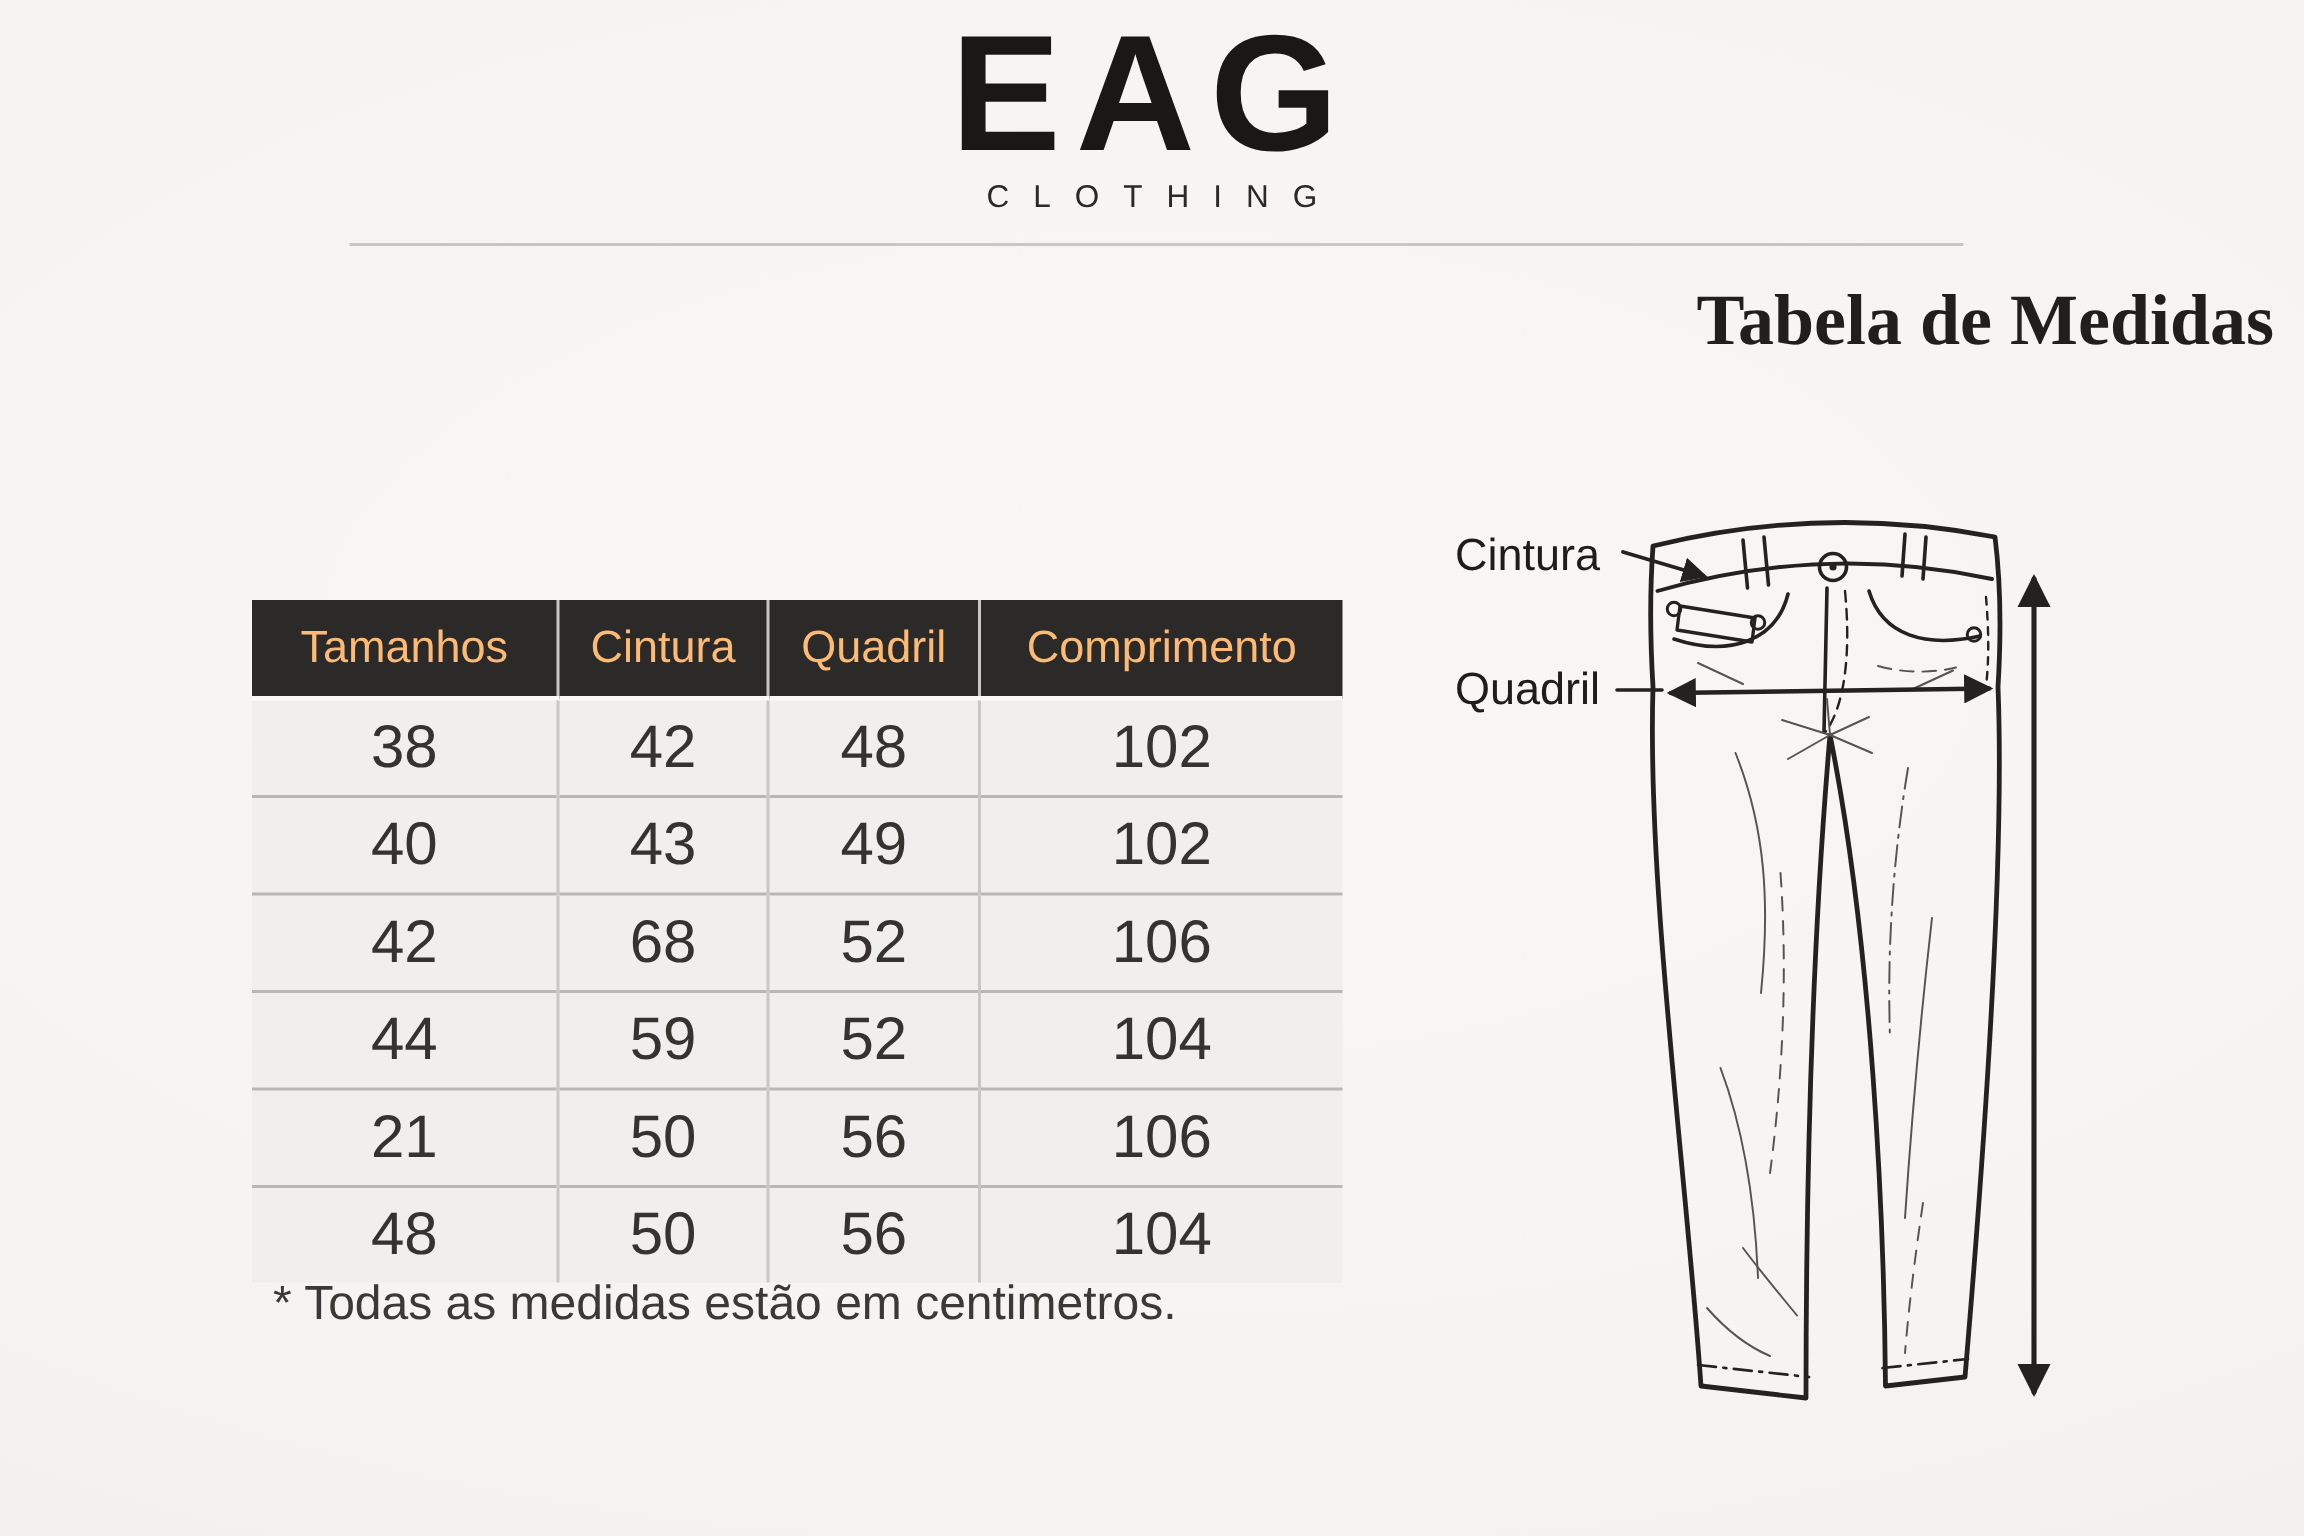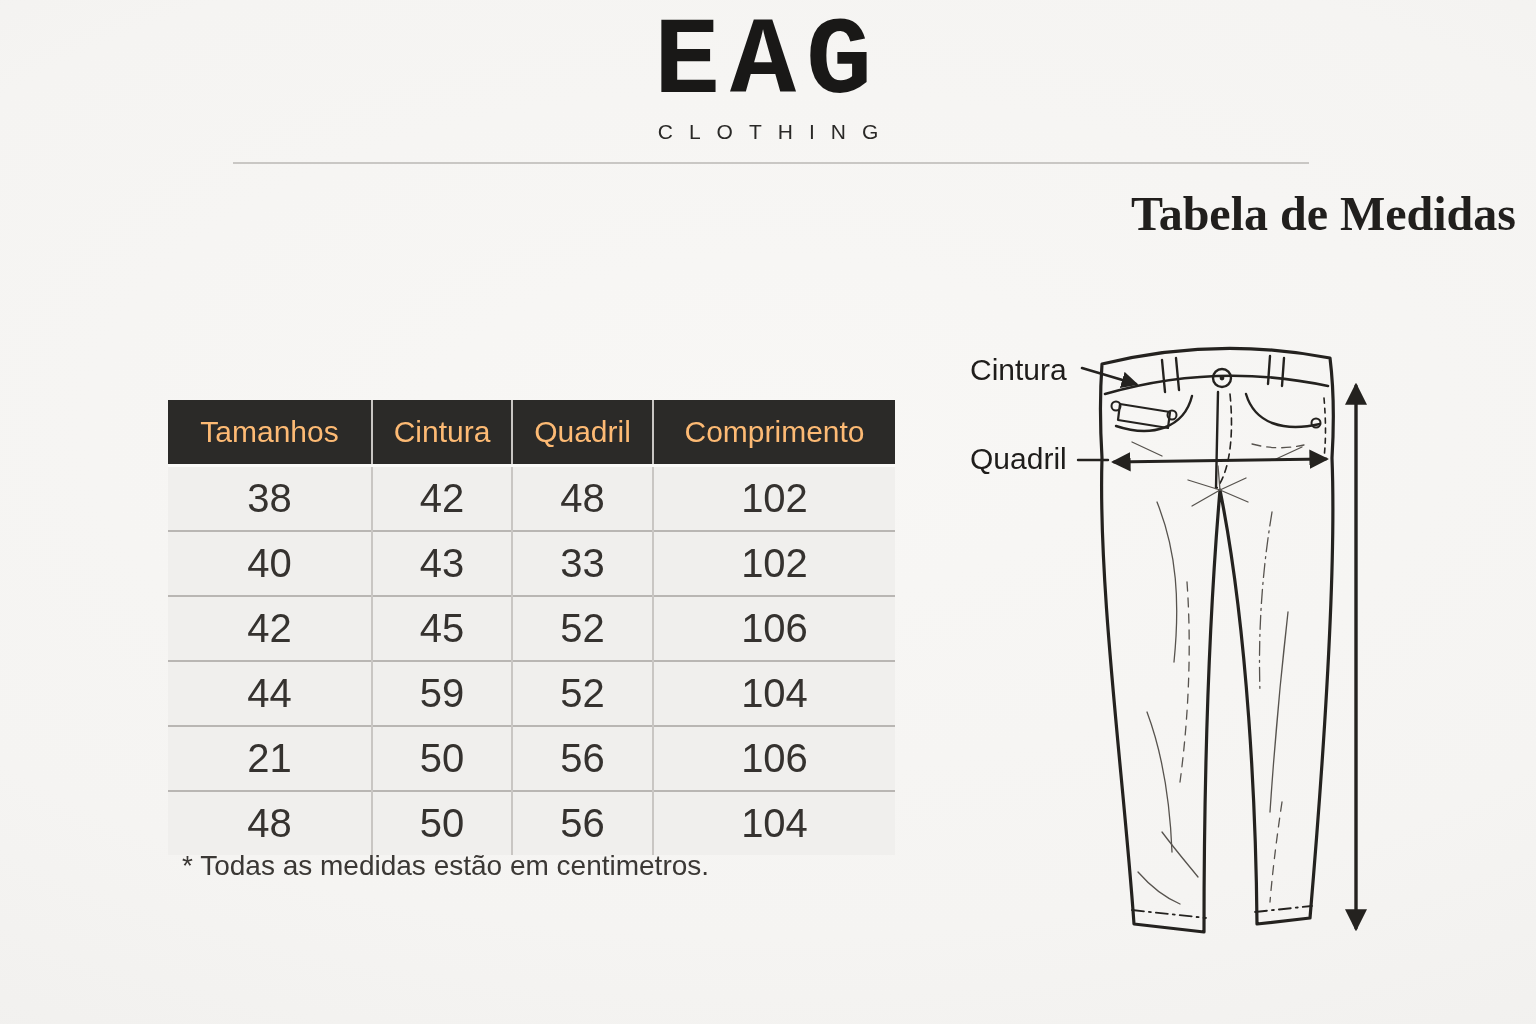--- a/index.html
+++ b/index.html
@@ -4,21 +4,21 @@
 <style>
   html,body{margin:0;padding:0;background:#e9e8e6;}
   .canvas{
     position:relative;width:1536px;height:1024px;overflow:hidden;
     background:radial-gradient(ellipse 120% 90% at 50% 42%, #f8f7f5 0%, #f5f4f2 55%, #eeedeb 100%);
     font-family:"Liberation Sans", sans-serif;color:#34312e;
   }
   
   .brand{position:absolute;top:8px;left:0;width:100%;text-align:center;}
   .brand-name{
-    font-family:Liberation Mono, monospace;font-weight:bold;font-size:110px;line-height:1.0;
+    font-family:Liberation Sans, sans-serif;font-weight:bold;font-size:110px;line-height:1.0;
     letter-spacing:10px;color:#191817;
   }
   .brand-tagline{
     margin-top:2px;font-size:21px;letter-spacing:16px;text-indent:16px;color:#2a2927;font-weight:500;
   }
   .divider{position:absolute;left:233px;top:162px;width:1076px;height:2px;background:#c9c7c4;}
   
   .page-title{
     position:absolute;top:186px;left:0;width:1516px;text-align:right;
     font-family:"Liberation Serif", serif;font-weight:bold;font-size:48px;color:#211f1d;
@@ -37,21 +37,21 @@
     font-size:30px;height:62px;text-align:center;vertical-align:middle;
   }
   .size-table td{
     background:#f0efed;color:#35322f;font-size:40px;height:61px;
     text-align:center;vertical-align:middle;
   }
   .size-table th + th, .size-table td + td{border-left:2px solid #c9c6c3;}
   .size-table tbody tr + tr td{border-top:2px solid #b9b6b3;}
   .size-table tbody tr:first-child td{border-top:3px solid #fafaf8;}
   
-  .footnote{position:absolute;left:182px;top:850px;font-size:28px;color:#3b3835;}
+  .footnote{position:absolute;left:182px;top:850px;font-size:32px;color:#3b3835;}
   
   .jeans-figure{position:absolute;left:940px;top:330px;width:460px;height:670px;}
   .jeans-figure svg{display:block;width:100%;height:100%;}
   .sketch{stroke:#24221f;fill:none;stroke-linecap:round;stroke-linejoin:round;}
   .wrinkle{stroke:#57534e;fill:none;stroke-width:1.3;stroke-linecap:round;}
   .fig-label{font-family:"Liberation Sans", sans-serif;font-size:30px;fill:#1f1d1b;}
 </style>
 </head>
 <body>
 
@@ -84,26 +84,26 @@
     <tbody>
       <tr>
         <td>38</td>
         <td>42</td>
         <td>48</td>
         <td>102</td>
       </tr>
       <tr>
         <td>40</td>
         <td>43</td>
-        <td>33</td>
+        <td>49</td>
         <td>102</td>
       </tr>
       <tr>
         <td>42</td>
-        <td>45</td>
+        <td>68</td>
         <td>52</td>
         <td>106</td>
       </tr>
       <tr>
         <td>44</td>
         <td>59</td>
         <td>52</td>
         <td>104</td>
       </tr>
       <tr>

